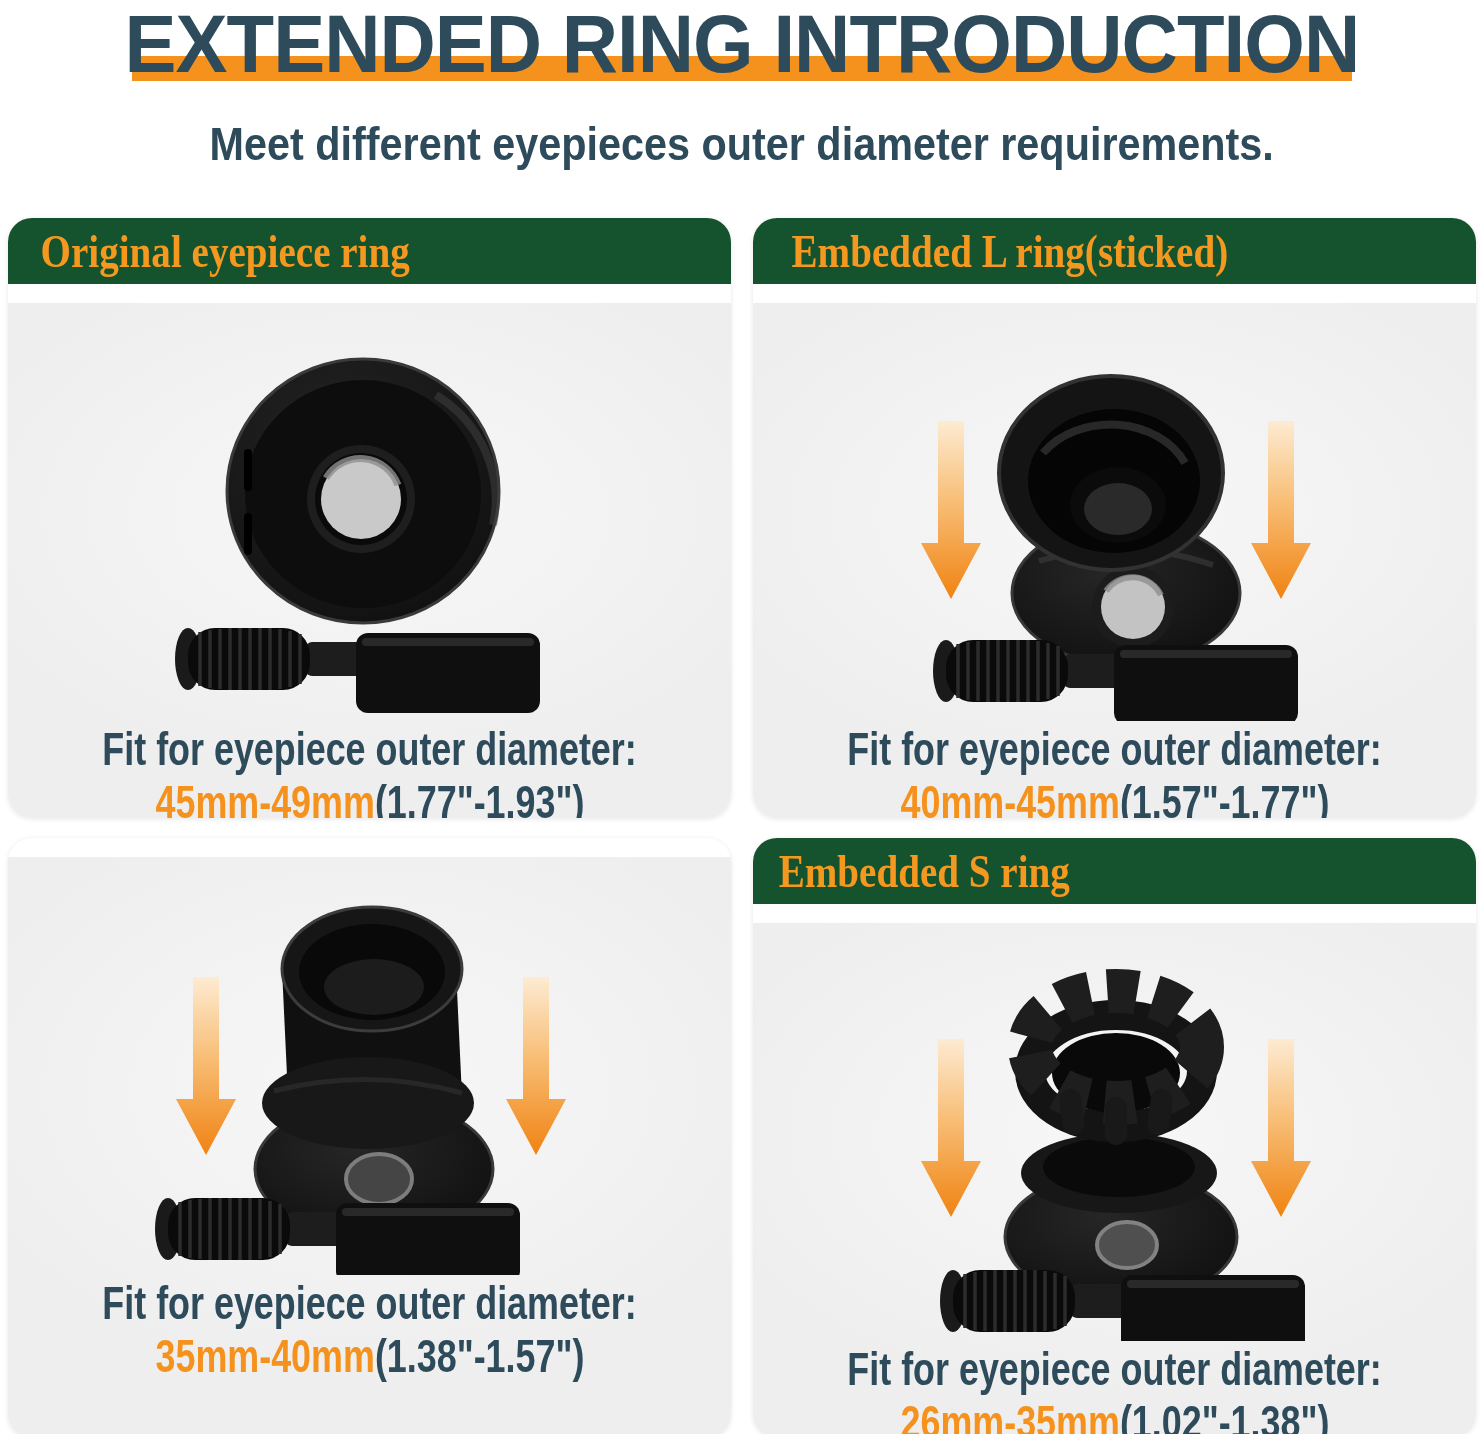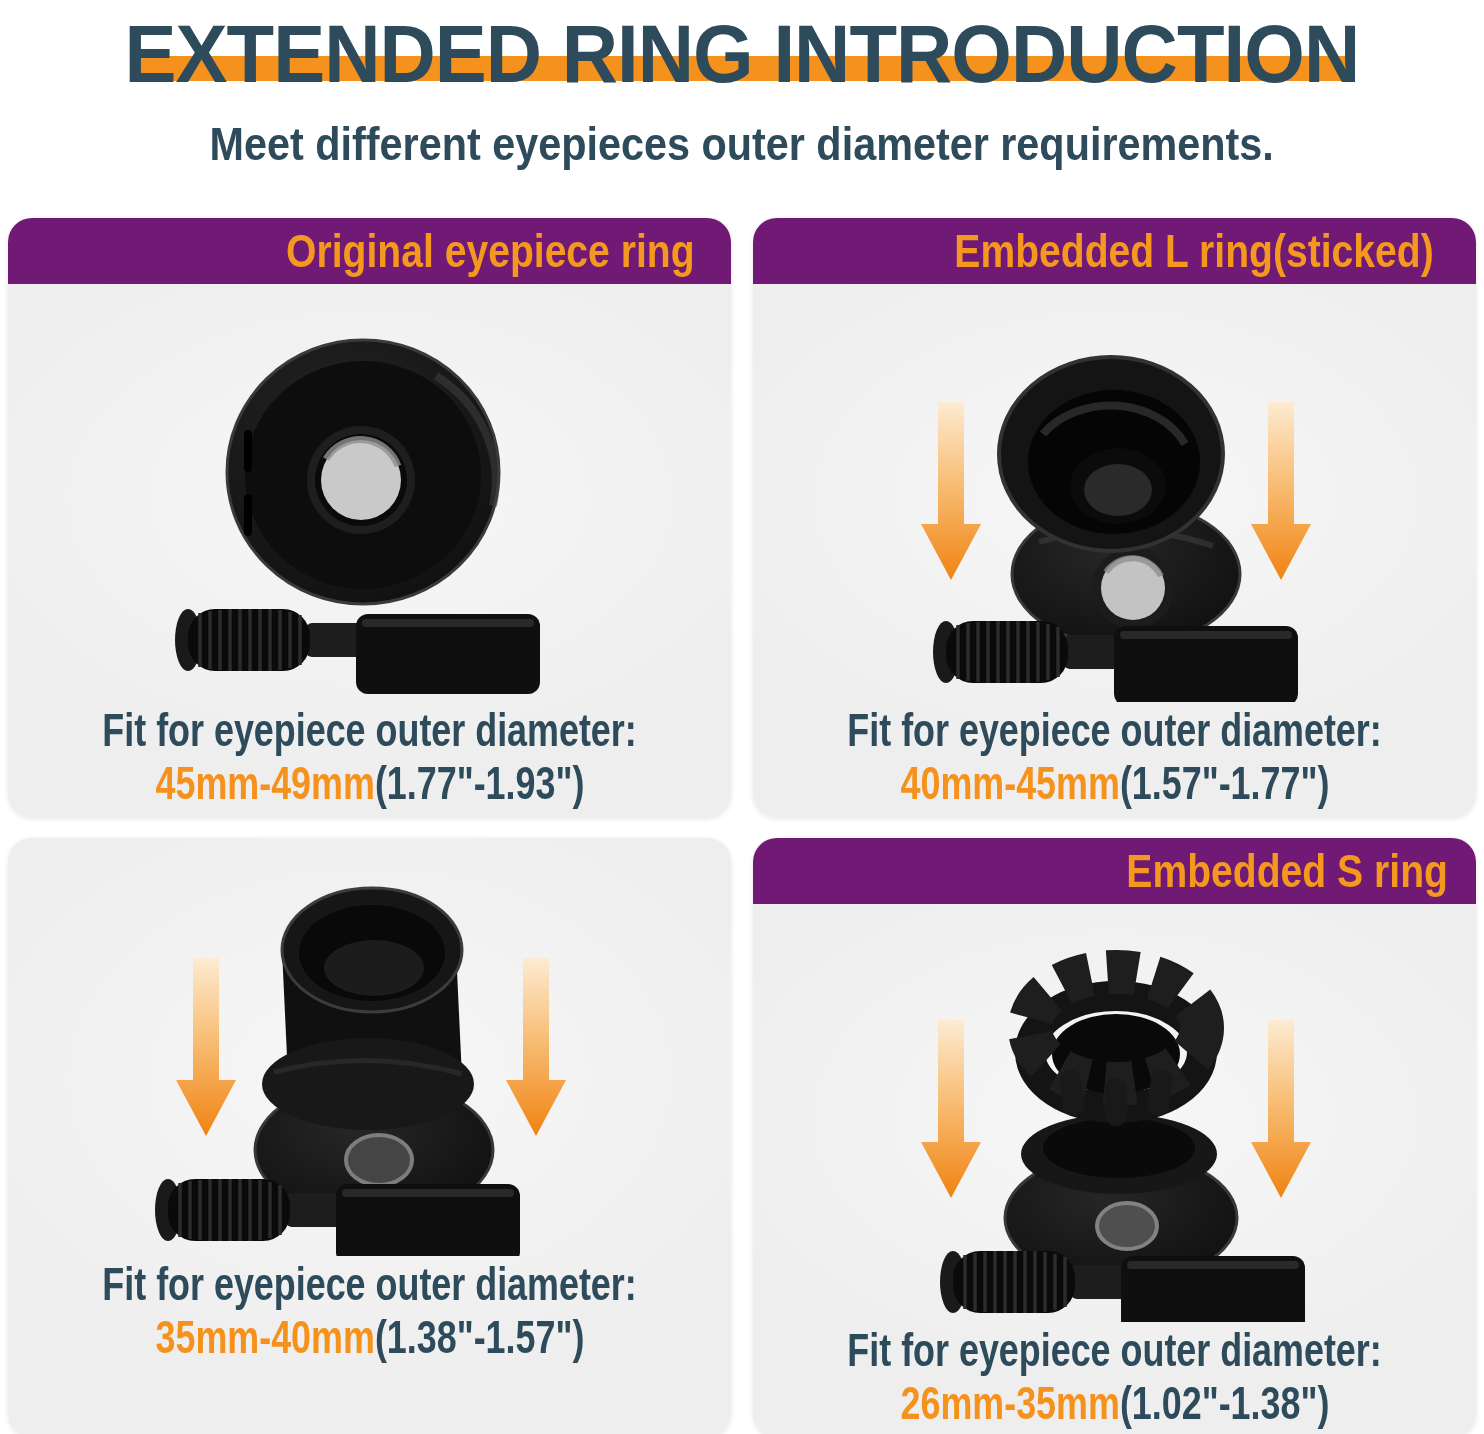--- a/index.html
+++ b/index.html
@@ -3,21 +3,21 @@
 <meta charset="utf-8">
 <style>
   * { box-sizing: border-box; }
   html,body { margin:0; padding:0; background:#ffffff; }
   .page {
     width:1484px; height:1434px; position:relative; overflow:hidden;
     background:#ffffff; font-family:"Liberation Sans", sans-serif;
   }
 
   
-  .title-wrap { position:relative; text-align:center; padding-top:12px; height:90px; }
+  .title-wrap { position:relative; text-align:center; padding-top:2px; height:90px; }
   .title-bar {
     position:absolute; left:132px; top:56px; width:1220px; height:25px;
     background:#F5921E; z-index:0;
   }
   .title-text {
     position:relative; z-index:1; display:inline-block;
     font-size:82px; font-weight:800; line-height:84px; letter-spacing:-1px;
     color:#2E4B5B; transform:scaleX(0.95); transform-origin:center;
     white-space:nowrap;
   }
@@ -31,30 +31,30 @@
   .grid {
     display:grid; grid-template-columns:1fr 1fr;
     column-gap:22px; row-gap:20px; margin:44px 8px 0;
   }
   .panel {
     height:600px; display:flex; flex-direction:column;
     border-radius:24px; overflow:hidden;
     box-shadow:0 1px 5px rgba(0,0,0,0.10);
   }
   .panel-header {
-    flex:0 0 66px; background:#701a75;
-    display:flex; align-items:center; justify-content:flex-end;
+    flex:0 0 66px; background:#14532d;
+    display:flex; align-items:center; justify-content:flex-start;font-family:Liberation Serif, serif;
   }
   .panel-header-label {
     display:inline-block; font-size:46px; font-weight:700; color:#F5981F;
     transform:scaleX(0.85); transform-origin:center; white-space:nowrap;
   }
   .panel-body {
     flex:1; background:radial-gradient(ellipse 62% 52% at 50% 40%, #f7f7f7 0%, #eeeeee 100%);
-    display:flex; flex-direction:column; align-items:center;
+    display:flex; flex-direction:column; align-items:center;margin-top:19px;
   }
   .photo { flex:0 0 418px; width:708px; }
   .photo svg { width:708px; height:418px; display:block; }
 
   .caption { flex:1; text-align:center; padding-top:2px; }
   .caption-line { display:block; white-space:nowrap; }
   .caption-inner {
     display:inline-block; transform:scaleX(0.78); transform-origin:center;
     font-size:46px; font-weight:700; line-height:53px; color:#2E4B5B; white-space:nowrap;
   }

